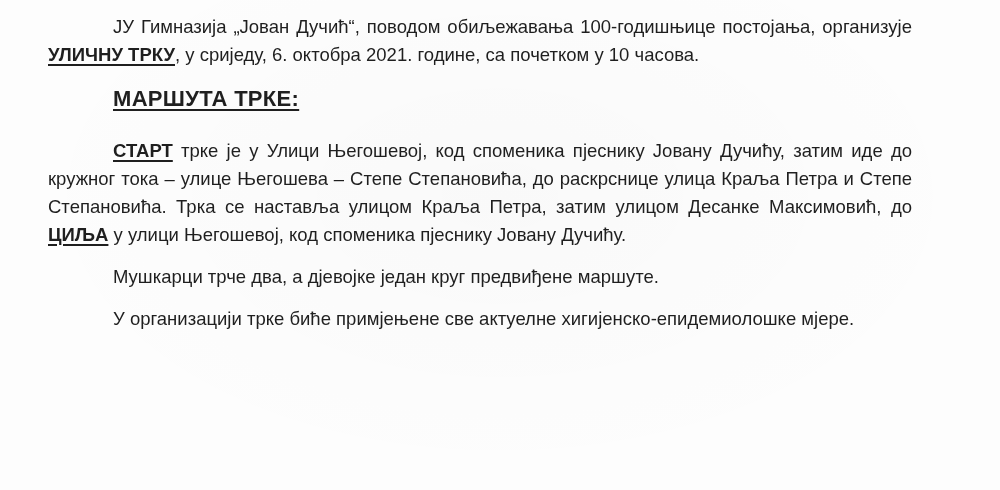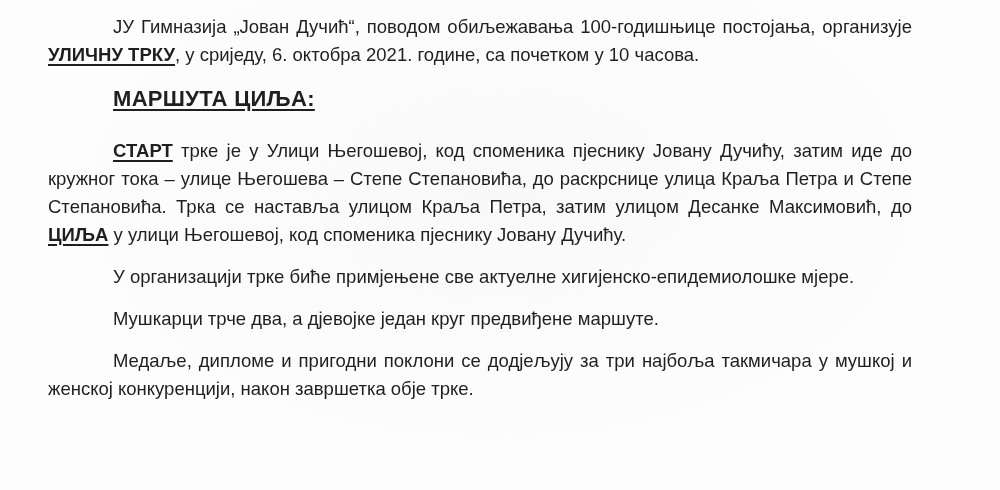--- a/index.html
+++ b/index.html
@@ -48,19 +48,18 @@
       text-decoration-thickness: 1.5px;
       text-underline-offset: 2.5px;
     }
   </style>
 </head>
 <body style="--page-bg: #fdfdfd; --page-fg: #1f1f1f;">
 
 <div class="doc-page">
   <div class="doc-body" id="doc-body">
       <p class="body"><span>ЈУ Гимназија „Јован Дучић“, поводом обиљежавања 100-годишњице постојања, организује </span><span class="run-bold run-underline">УЛИЧНУ ТРКУ</span><span>, у сриједу, 6. октобра 2021. године, са почетком у 10 часова.</span></p>
-      <p class="heading"><span class="run-bold run-underline">МАРШУТА ЦИЉА:</span></p>
+      <p class="heading"><span class="run-bold run-underline">МАРШУТА ТРКЕ:</span></p>
       <p class="body"><span class="run-bold run-underline">СТАРТ</span><span> трке је у Улици Његошевој, код споменика пјеснику Јовану Дучићу, затим иде до кружног тока – улице Његошева – Степе Степановића, до раскрснице улица Краља Петра и Степе Степановића. Трка се наставља улицом Краља Петра, затим улицом Десанке Максимовић, до </span><span class="run-bold run-underline">ЦИЉА</span><span> у улици Његошевој, код споменика пјеснику Јовану Дучићу.</span></p>
+      <p class="body"><span>Мушкарци трче два, а дјевојке један круг предвиђене маршуте.</span></p>
       <p class="body"><span>У организацији трке биће примјењене све актуелне хигијенско-епидемиолошке мјере.</span></p>
-      <p class="body"><span>Мушкарци трче два, а дјевојке један круг предвиђене маршуте.</span></p>
-      <p class="body"><span>Медаље, дипломе и пригодни поклони се додјељују за три најбоља такмичара у мушкој и женској конкуренцији, након завршетка обје трке.</span></p>
     </div>
 </div>
 
 </body></html>

